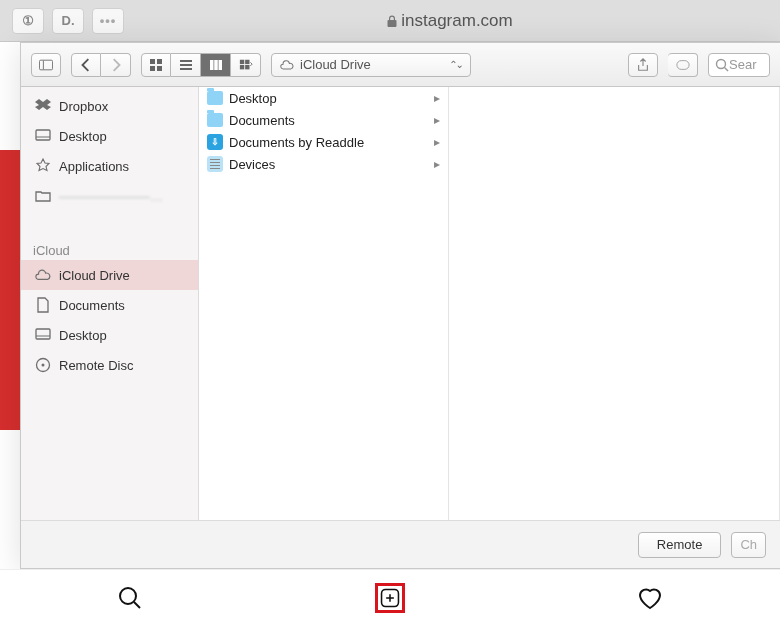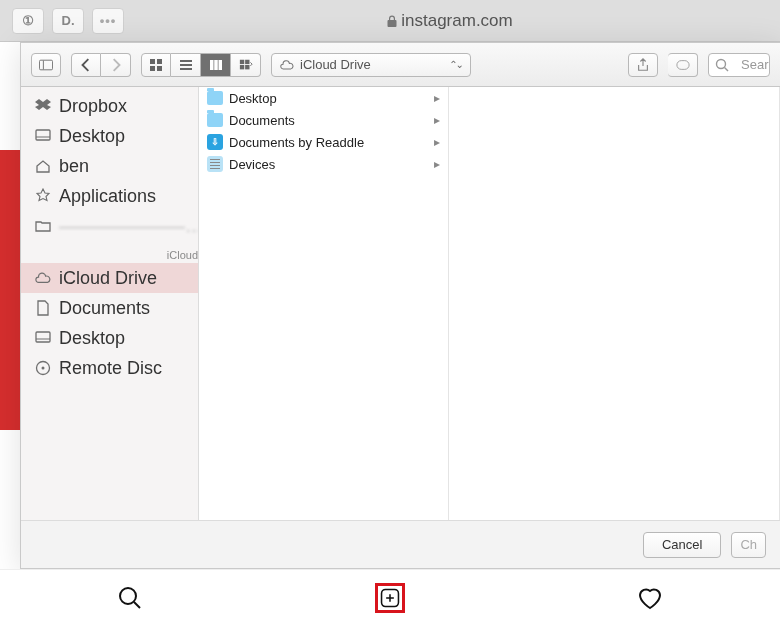--- a/index.html
+++ b/index.html
@@ -6,42 +6,42 @@
   body { width: 780px; height: 625px; background: #fff; overflow: hidden; position: relative; }
 
   
   .browser-top { height: 42px; background: #dedede; display: flex; align-items: center; padding: 0 12px; gap: 8px; border-bottom: 1px solid #c8c8c8; }
   .ext-btn { width: 32px; height: 26px; background: #f7f7f7; border-radius: 4px; display: flex; align-items: center; justify-content: center; color: #888; font-weight: bold; font-size: 13px; border: 1px solid #d0d0d0; }
   .ext-more { letter-spacing: 1px; color: #aaa; }
   .addr { flex: 1; display: flex; justify-content: center; align-items: center; color: #555; font-size: 17px; gap: 4px; }
   .lock-ic { width: 10px; height: 12px; }
 
   
-  .sheet { position: absolute; left: 20px; right: 0; top: 42px; bottom: 56px; background: #fff; border: 1px solid #c9c9c9; border-right: none; display: flex; flex-direction: column; box-shadow: 0 4px 30px rgba(0,0,0,0.12); text-align: right; }
+  .sheet { position: absolute; left: 20px; right: 0; top: 42px; bottom: 56px; background: #fff; border: 1px solid #c9c9c9; border-right: none; display: flex; flex-direction: column; box-shadow: 0 4px 30px rgba(0,0,0,0.12); }
   .toolbar { height: 44px; background: linear-gradient(#f9f9f9,#ececec); border-bottom: 1px solid #c7c7c7; display: flex; align-items: center; padding: 0 10px; gap: 10px; }
   .tbtn-group { display: flex; }
   .tbtn { height: 24px; min-width: 30px; background: linear-gradient(#fefefe,#f2f2f2); border: 1px solid #b8b8b8; display: flex; align-items: center; justify-content: center; color: #555; }
   .tbtn + .tbtn { border-left: none; }
   .tbtn-group .tbtn:first-child { border-radius: 4px 0 0 4px; }
   .tbtn-group .tbtn:last-child { border-radius: 0 4px 4px 0; }
   .tbtn.single { border-radius: 4px; }
   .tbtn.active { background: #707070; color: #fff; }
   .path-popup { height: 24px; border: 1px solid #b8b8b8; border-radius: 4px; background: linear-gradient(#fefefe,#f2f2f2); display: flex; align-items: center; padding: 0 8px; gap: 6px; color: #555; font-size: 13px; min-width: 200px; position: relative; }
   .path-popup .caret { margin-left: auto; font-size: 10px; color: #666; letter-spacing: -2px; }
   .toolbar-spacer { flex: 1; }
-  .search-field { height: 24px; border: 1px solid #b8b8b8; border-radius: 4px; background: #fff; display: flex; align-items: center; padding: 0 6px; gap: 12px; color: #999; font-size: 13px; width: 62px; overflow: hidden;}
+  .search-field { height: 24px; border: 1px solid #b8b8b8; border-radius: 4px; background: #fff; display: flex; align-items: center; padding: 0 6px; gap: 0; color: #999; font-size: 13px; width: 62px; overflow: hidden;}
   .small-icon { width: 14px; height: 14px; flex-shrink: 0; }
 
   .body-row { flex: 1; display: flex; min-height: 0; }
 
   
   .sidebar { width: 178px; background: #f6f4f4; border-right: 1px solid #dcdcdc; overflow: hidden; padding-top: 4px; }
-  .sb-item { height: 30px; display: flex; align-items: center; padding: 0 10px 0 14px; gap: 8px; font-size: 18px; color: #333; }
+  .sb-item { height: 30px; display: flex; align-items: center; padding: 0 10px 0 14px; gap: 8px; font-size: 13px; color: #333; }
   .sb-item.selected { background: #efd7d7; }
-  .sb-header { font-size: 11px; color: #8a8a8a; padding: 8px 0 2px 12px; }
+  .sb-header { font-size: 13px; color: #8a8a8a; padding: 8px 0 2px 12px; margin-top: 24px; }
   .sb-icon { width: 16px; height: 16px; color: #6f6f6f; flex-shrink:0; display:flex; align-items:center; justify-content:center;}
   .blurred { color: #bcbcbc; filter: blur(1.4px); }
 
   
   .columns { flex:1; display:flex; min-width:0; }
   .col { border-right: 1px solid #e4e4e4; overflow: hidden; }
   .col1 { width: 250px; }
   .col2 { flex:1; }
   .row { height: 22px; display:flex; align-items:center; padding: 0 8px; font-size: 13px; color:#222; gap:6px; }
   .row .folder-ic { width:16px; height:14px; background:#8fd4f7; border-radius:2px; position:relative; flex-shrink:0; }
@@ -185,28 +185,20 @@
         <span class="sb-icon">
             <svg viewBox="0 0 16 14" width="16" height="14">
               <rect x="1" y="1" width="14" height="10" rx="1" fill="none" stroke="#6f6f6f" stroke-width="1.3"></rect>
               <line x1="1" y1="8" x2="15" y2="8" stroke="#6f6f6f"></line>
             </svg>
           </span>
         <span>Desktop</span>
       </div>
       <div class="sb-item">
         <span class="sb-icon">
-            <svg viewBox="0 0 16 14" width="16" height="14">
-              <path d="M2 7l6-5 6 5v6H2z" fill="none" stroke="#6f6f6f" stroke-width="1.3"></path>
-            </svg>
-          </span>
-        <span>ben</span>
-      </div>
-      <div class="sb-item">
-        <span class="sb-icon">
             <svg viewBox="0 0 16 16" width="16" height="16">
               <path d="M8 1l2 4 4 .5-3 3 1 4-4-2-4 2 1-4-3-3 4-.5z" fill="none" stroke="#6f6f6f" stroke-width="1.1"></path>
             </svg>
           </span>
         <span>Applications</span>
       </div>
       <div class="sb-item">
         <span class="sb-icon">
             <svg viewBox="0 0 16 12" width="16" height="12">
               <path d="M1 2h5l1 1h8v8H1z" fill="none" stroke="#6f6f6f" stroke-width="1.3"></path>
@@ -275,21 +267,21 @@
           <span>Devices</span>
           <span class="arrow">▸</span>
         </div>
       </div>
       <div class="col col2"></div>
     </div>
   </div>
 
   <div class="sheet-footer">
     <div class="btn">
-        <span>Cancel</span>
+        <span>Remote</span>
       </div>
     <div class="btn cut">
         <span>Ch</span>
       </div>
   </div>
 </div>
 
 <div class="bottom-nav">
   <div class="nav-ic">
     <svg width="26" height="26" viewBox="0 0 26 26">

